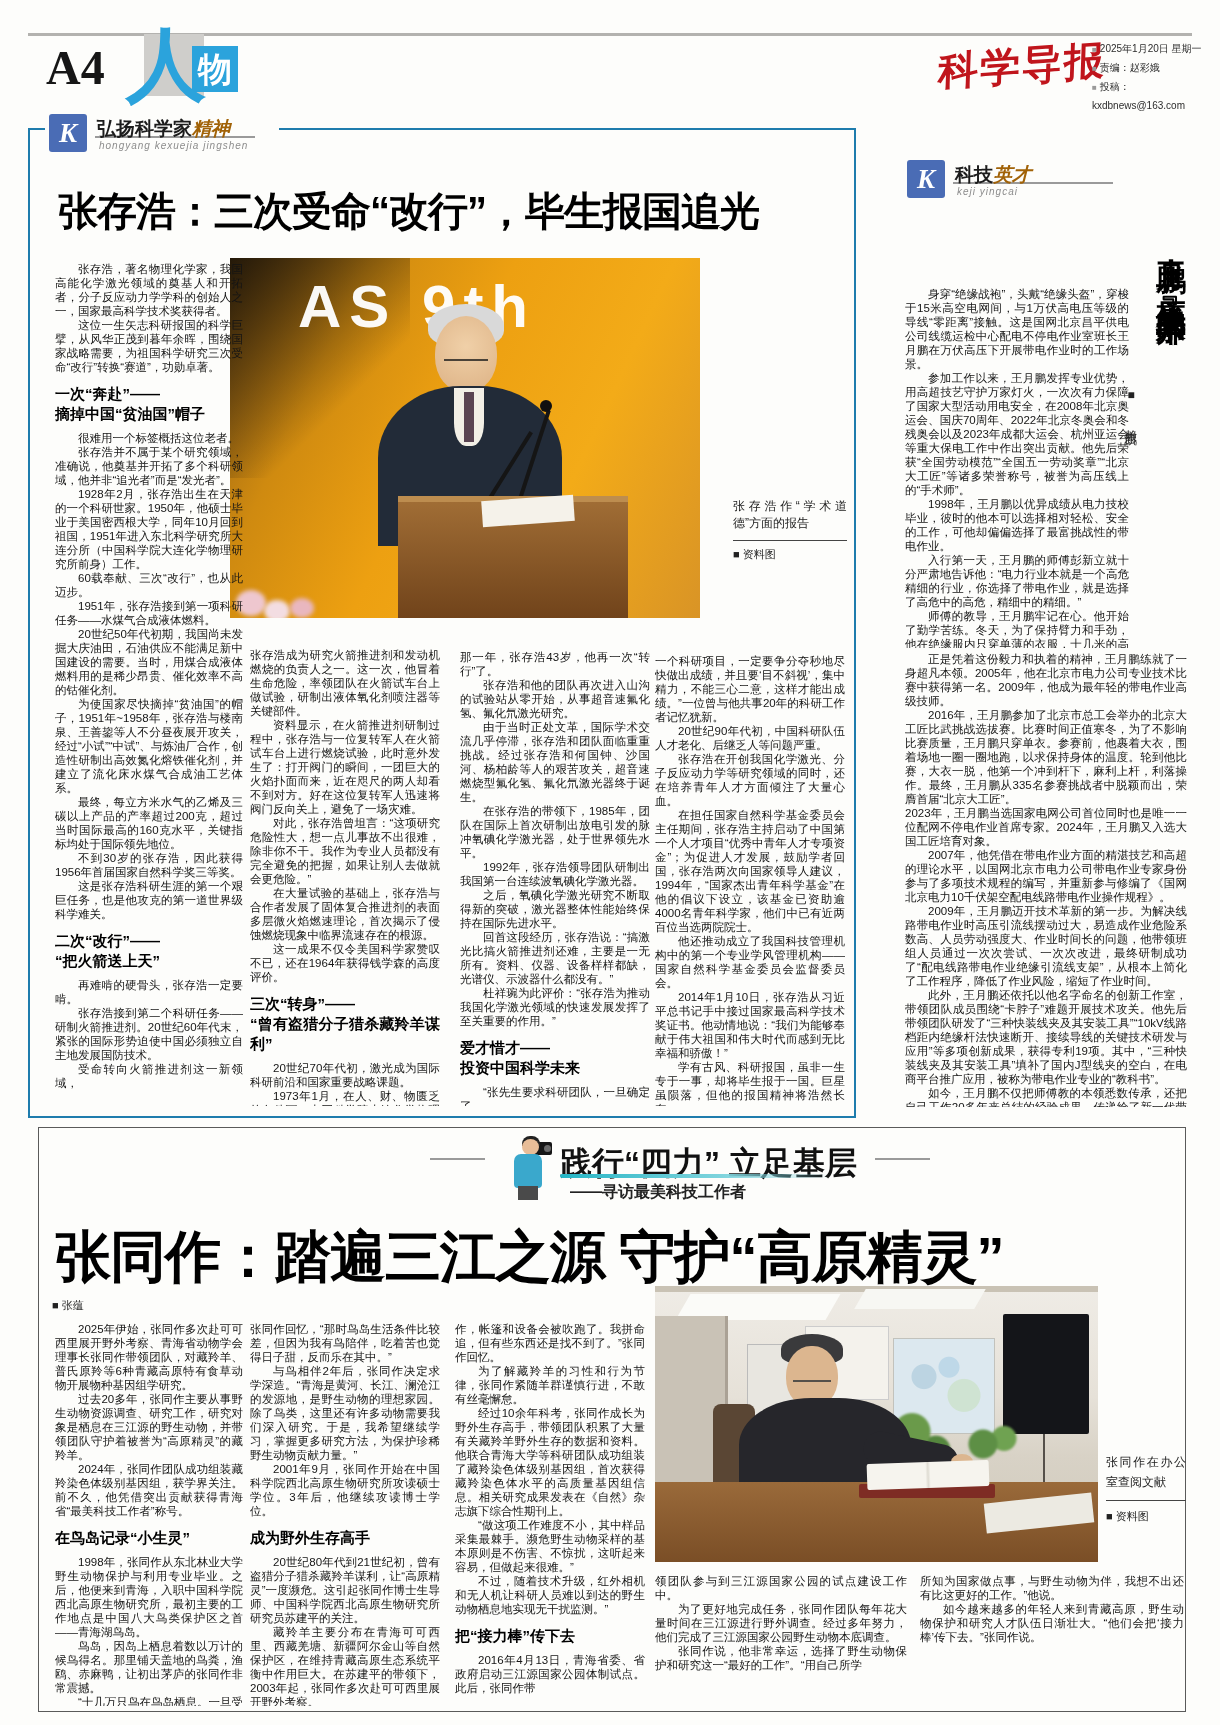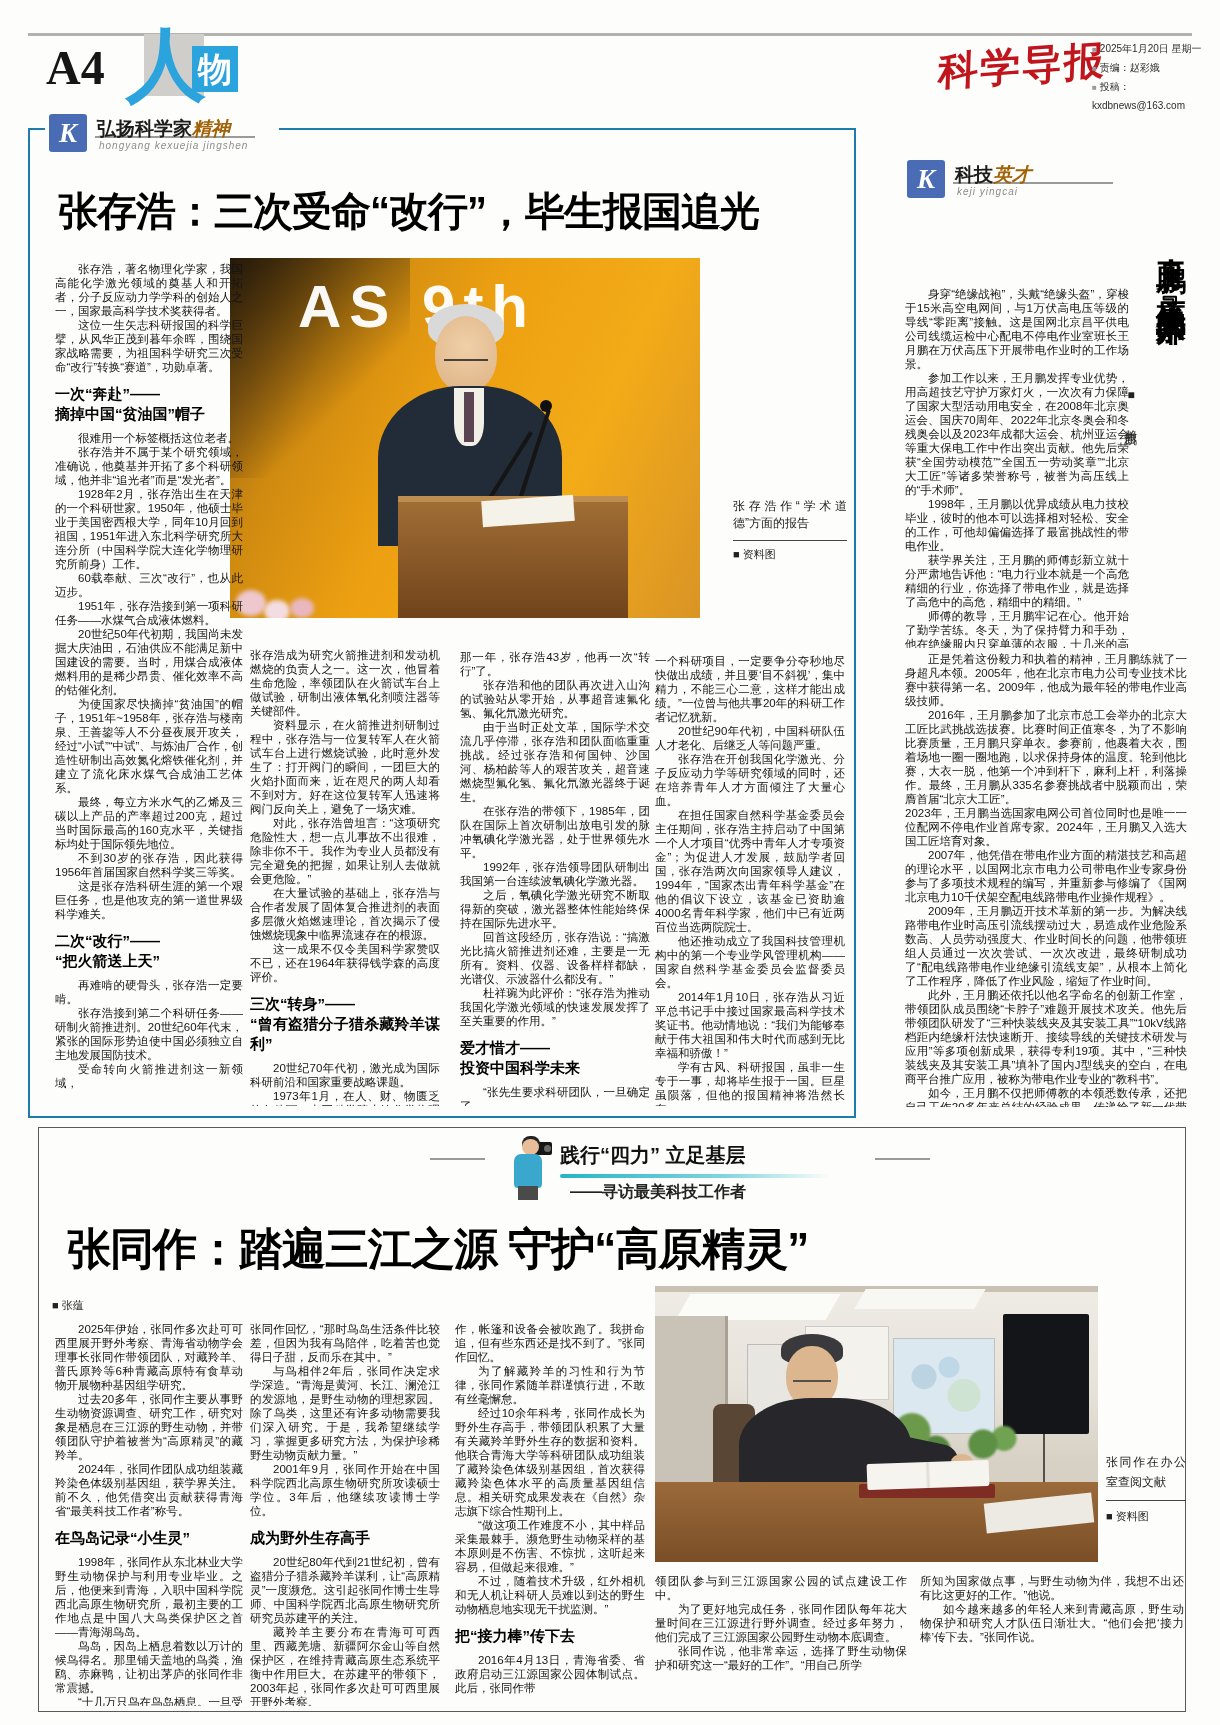--- a/index.html
+++ b/index.html
@@ -61,25 +61,25 @@
   
   #bottomBox{left:38px;top:1127px;width:1146px;height:583px;border:1px solid #5a5a5a;}
   #badge3{left:560px;top:1136px;width:330px;height:74px;}
   #b3icon{position:absolute;left:-50px;top:0px;width:44px;height:66px;}
   .phHair{position:absolute;left:12px;top:0;width:18px;height:10px;background:#222;border-radius:8px 8px 0 0;}
   .phHead{position:absolute;left:12px;top:3px;width:17px;height:16px;background:#e8bd98;border-radius:50%;}
   .phCam{position:absolute;left:20px;top:6px;width:22px;height:13px;background:#161616;border-radius:2px;}
   .phLens{position:absolute;left:34px;top:9px;width:7px;height:7px;background:#6a6a6a;border-radius:50%;}
   .phBody{position:absolute;left:4px;top:18px;width:28px;height:34px;background:#3aa8cc;border-radius:7px 7px 4px 4px;}
   .phLegs{position:absolute;left:8px;top:50px;width:20px;height:14px;background:#4a4a4a;}
-  #b3line1{position:absolute;left:0;top:6px;font-size:20px;font-weight:900;color:#111;white-space:nowrap;}
+  #b3line1{position:absolute;left:0;top:6px;font-size:32px;font-weight:900;color:#111;white-space:nowrap;}
   #b3swash{position:absolute;left:0;top:38px;width:270px;height:4px;background:linear-gradient(90deg,#25b5c5,#7fd4dd 60%,transparent);border-radius:3px;}
   #b3line2{position:absolute;left:10px;top:46px;font-size:16px;font-weight:700;color:#222;white-space:nowrap;}
   .b3rule{position:absolute;top:22px;width:55px;height:2px;background:#9a9a9a;}
-  #bTitle{left:55px;top:1220px;width:920px;font-size:44px;font-weight:900;letter-spacing:-1px;color:#000;white-space:nowrap;margin-left:12px;}
+  #bTitle{left:55px;top:1220px;width:920px;font-size:56px;font-weight:900;letter-spacing:-1px;color:#000;white-space:nowrap;}
   #bByline{left:52px;top:1298px;font-size:11px;color:#222;}
   #b1{left:55px;top:1322px;width:188px;height:384px;}
   #b2{left:250px;top:1322px;width:190px;height:384px;}
   #b3{left:455px;top:1322px;width:190px;height:384px;}
   #bL{left:655px;top:1574px;width:252px;height:132px;}
   #bR{left:920px;top:1574px;width:264px;height:132px;}
   
   #photo2{left:655px;top:1286px;width:443px;height:276px;overflow:hidden;background:linear-gradient(#efece6 0%,#e6e1d8 40%,#d8d2c6 62%,#cfc8ba 100%);}
   .p2beam{position:absolute;left:0;top:0;width:100%;height:6px;background:#c9c2b4;}
   .p2light1{position:absolute;left:28px;top:8px;width:150px;height:26px;background:#fbfbf8;transform:skewX(-30deg);}
@@ -217,21 +217,21 @@
     <div class="bLine"></div>
     <div class="bTxt"><span>科技</span><span class="bScript">英才</span></div>
     <div class="bPy">keji yingcai</div>
   </div>
   <div class="abs" id="wTitle">王月鹏：高压线上的『手术师』</div>
   <div class="abs" id="wByline">■ 赖志凯</div>
   <div class="col" id="wUpper">
       <p class="para">身穿“绝缘战袍”，头戴“绝缘头盔”，穿梭于15米高空电网间，与1万伏高电压等级的导线“零距离”接触。这是国网北京昌平供电公司线缆运检中心配电不停电作业室班长王月鹏在万伏高压下开展带电作业时的工作场景。</p>
       <p class="para">参加工作以来，王月鹏发挥专业优势，用高超技艺守护万家灯火，一次次有力保障了国家大型活动用电安全，在2008年北京奥运会、国庆70周年、2022年北京冬奥会和冬残奥会以及2023年成都大运会、杭州亚运会等重大保电工作中作出突出贡献。他先后荣获“全国劳动模范”“全国五一劳动奖章”“北京大工匠”等诸多荣誉称号，被誉为高压线上的“手术师”。</p>
       <p class="para">1998年，王月鹏以优异成绩从电力技校毕业，彼时的他本可以选择相对轻松、安全的工作，可他却偏偏选择了最富挑战性的带电作业。</p>
-      <p class="para">获学界关注，王月鹏的师傅彭新立就十分严肃地告诉他：“电力行业本就是一个高危精细的行业，你选择了带电作业，就是选择了高危中的高危，精细中的精细。”</p>
+      <p class="para">入行第一天，王月鹏的师傅彭新立就十分严肃地告诉他：“电力行业本就是一个高危精细的行业，你选择了带电作业，就是选择了高危中的高危，精细中的精细。”</p>
       <p class="para">师傅的教导，王月鹏牢记在心。他开始了勤学苦练。冬天，为了保持臂力和手劲，他在绝缘服内只穿单薄的衣服，十几米的高空，寒风一打即透。他咬牙坚持，戴了三层又厚又笨的防护手套，直到将直径8毫米的螺丝拧得得心应手。夏天，他穿着厚厚的绝缘服，绝缘手套里的温度更是高达50摄氏度，豆大的汗珠从他额头滚落，流进眼睛，他的技术动作仍然标准规范，丝毫不受影响。</p>
     </div>
   <div class="col" id="wLower">
       <p class="para">正是凭着这份毅力和执着的精神，王月鹏练就了一身超凡本领。2005年，他在北京市电力公司专业技术比赛中获得第一名。2009年，他成为最年轻的带电作业高级技师。</p>
       <p class="para">2016年，王月鹏参加了北京市总工会举办的北京大工匠比武挑战选拔赛。比赛时间正值寒冬，为了不影响比赛质量，王月鹏只穿单衣。参赛前，他裹着大衣，围着场地一圈一圈地跑，以求保持身体的温度。轮到他比赛，大衣一脱，他第一个冲到杆下，麻利上杆，利落操作。最终，王月鹏从335名参赛挑战者中脱颖而出，荣膺首届“北京大工匠”。</p>
       <p class="para noindent">2023年，王月鹏当选国家电网公司首位同时也是唯一一位配网不停电作业首席专家。2024年，王月鹏又入选大国工匠培育对象。</p>
       <p class="para">2007年，他凭借在带电作业方面的精湛技艺和高超的理论水平，以国网北京市电力公司带电作业专家身份参与了多项技术规程的编写，并重新参与修编了《国网北京电力10千伏架空配电线路带电作业操作规程》。</p>
       <p class="para">2009年，王月鹏迈开技术革新的第一步。为解决线路带电作业时高压引流线摆动过大，易造成作业危险系数高、人员劳动强度大、作业时间长的问题，他带领班组人员通过一次次尝试、一次次改进，最终研制成功了“配电线路带电作业绝缘引流线支架”，从根本上简化了工作程序，降低了作业风险，缩短了作业时间。</p>
       <p class="para">此外，王月鹏还依托以他名字命名的创新工作室，带领团队成员围绕“卡脖子”难题开展技术攻关。他先后带领团队研发了“三种快装线夹及其安装工具”“10kV线路档距内绝缘杆法快速断开、接续导线的关键技术研发与应用”等多项创新成果，获得专利19项。其中，“三种快装线夹及其安装工具”填补了国内J型线夹的空白，在电商平台推广应用，被称为带电作业专业的“教科书”。</p>
       <p class="para">如今，王月鹏不仅把师傅教的本领悉数传承，还把自己工作20多年来总结的经验成果，传递给了新一代带电作业人。</p>

